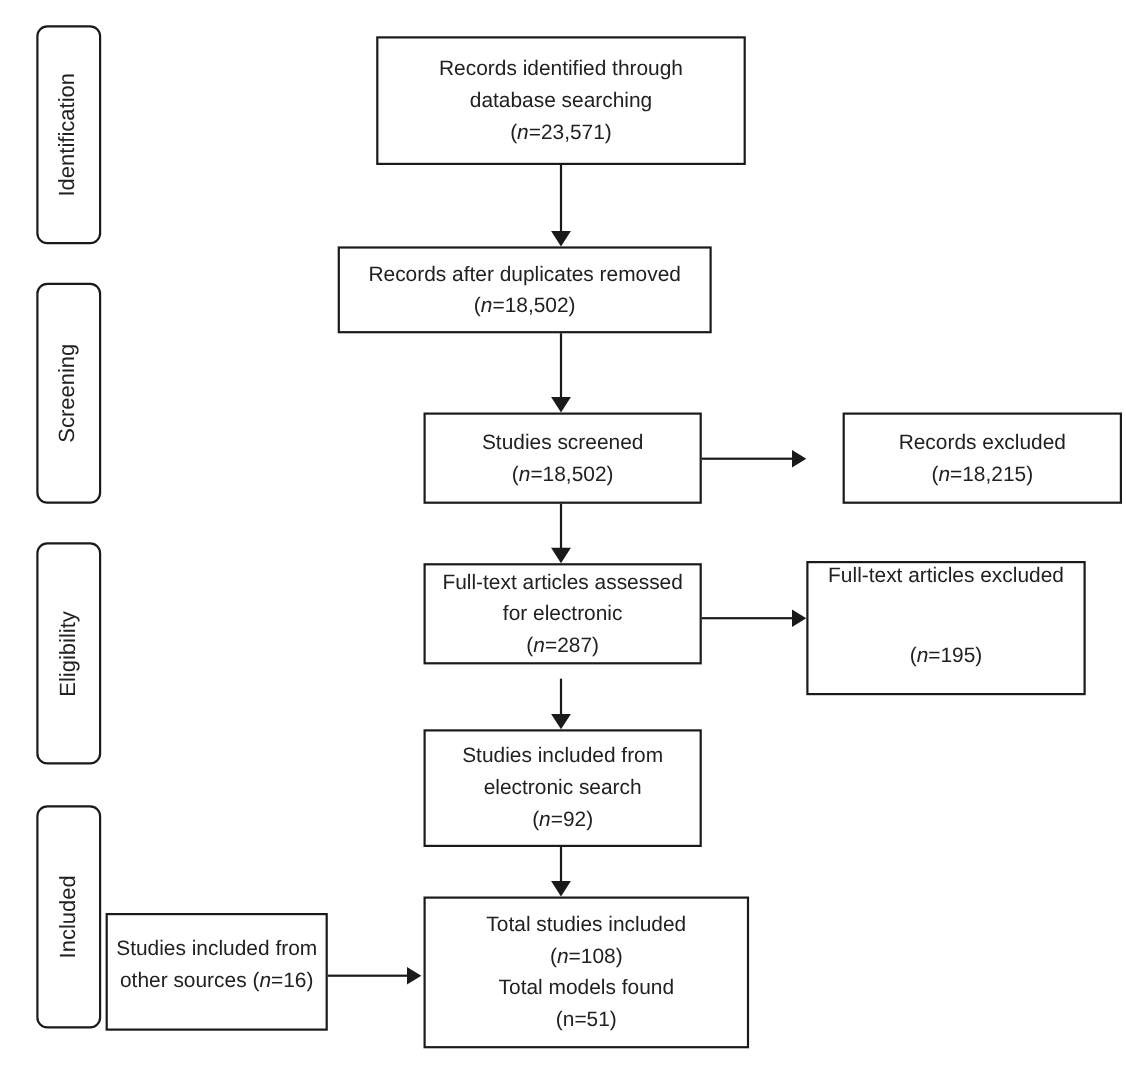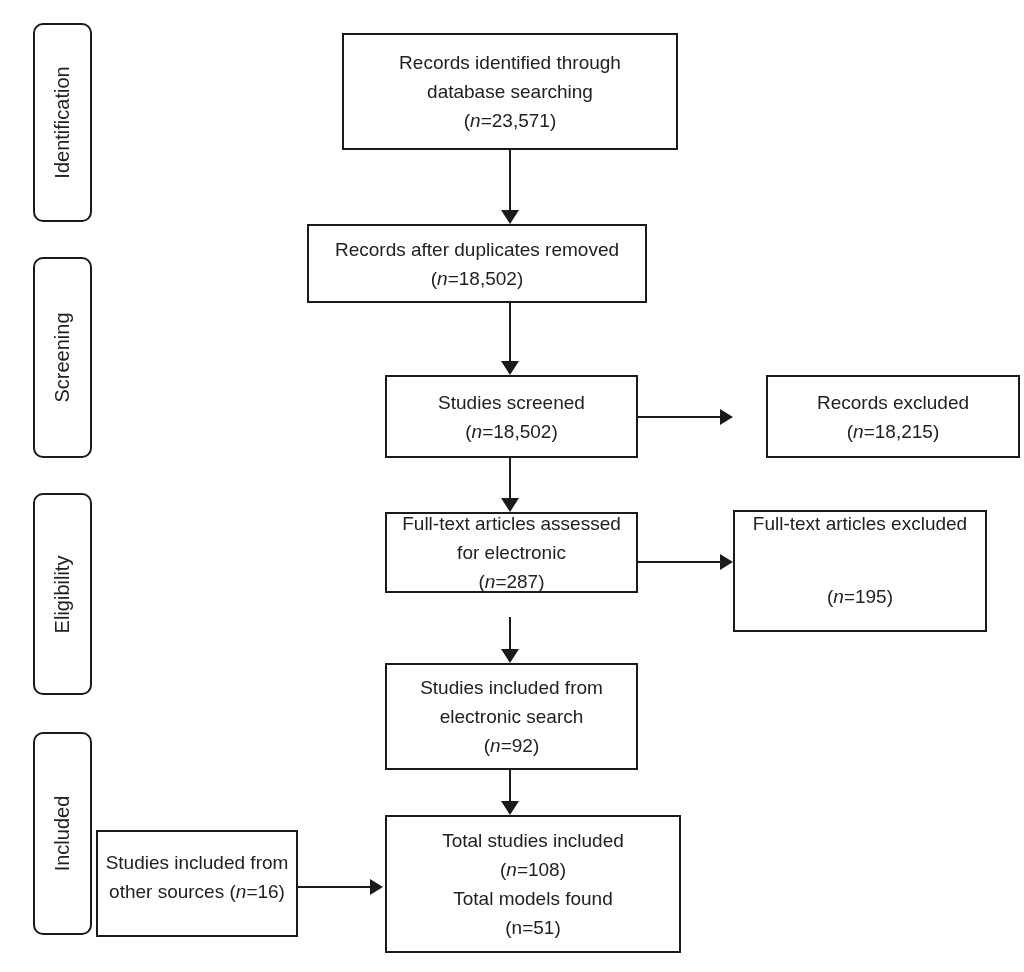--- a/index.html
+++ b/index.html
@@ -89,21 +89,21 @@
   <div class="box" style="left:385px; top:375px; width:253px; height:83px;">
     <div class="bline">Studies screened</div>
     <div class="bline"><span>(</span><i>n</i><span>=18,502)</span></div>
   </div>
 
   <div class="box" style="left:733px; top:375px; width:254px; height:83px;margin-left:33px;">
     <div class="bline">Records excluded</div>
     <div class="bline"><span>(</span><i>n</i><span>=18,215)</span></div>
   </div>
 
-  <div class="box" style="left:385px; top:512px; width:253px; height:81px;">
+  <div class="box" style="left:385px; top:512px; width:253px; height:92px;">
     <div class="bline">Full-text articles assessed</div>
     <div class="bline">for electronic</div>
     <div class="bline"><span>(</span><i>n</i><span>=287)</span></div>
   </div>
 
   <div class="box" style="left:733px; top:510px; width:254px; height:122px; padding-bottom:22px;gap:44px;">
     <div class="bline">Full-text articles excluded</div>
     <div class="bline"><span>(</span><i>n</i><span>=195)</span></div>
   </div>
 

